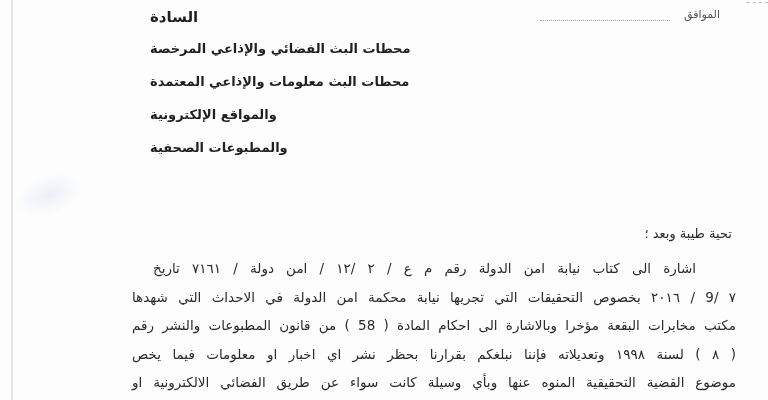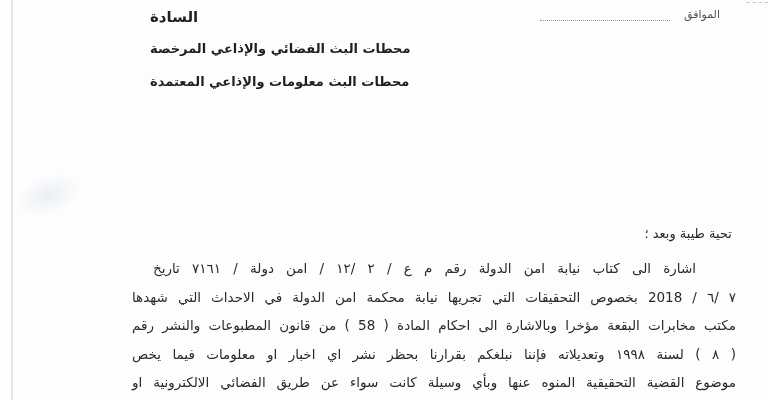--- a/index.html
+++ b/index.html
@@ -121,24 +121,26 @@
 
   <div class="date-line">
     <span>الموافق</span>
     <span class="date-dots"></span>
   </div>
 
   <div class="address">
     <div class="line first">السادة</div>
     <div class="line">محطات البث الفضائي والإذاعي المرخصة</div>
     <div class="line">محطات البث معلومات والإذاعي المعتمدة</div>
+    <div class="line">والمواقع الإلكترونية</div>
+    <div class="line">والمطبوعات الصحفية</div>
   </div>
 
   <div class="greeting">تحية طيبة وبعد ؛</div>
 
   <div class="body-text">
     <span class="para-line indent">اشارة الى كتاب نيابة امن الدولة رقم م ع / ٢ /١٢ / امن دولة / ٧١٦١ تاريخ</span>
-    <span class="para-line">٧ /٦ / 2018 بخصوص التحقيقات التي تجريها نيابة محكمة امن الدولة في الاحداث التي شهدها</span>
+    <span class="para-line">٧ /9 / ٢٠١٦ بخصوص التحقيقات التي تجريها نيابة محكمة امن الدولة في الاحداث التي شهدها</span>
     <span class="para-line">مكتب مخابرات البقعة مؤخرا وبالاشارة الى احكام المادة ( 58 ) من قانون المطبوعات والنشر رقم</span>
     <span class="para-line">( ٨ ) لسنة ١٩٩٨ وتعديلاته فإننا نبلغكم بقرارنا بحظر نشر اي اخبار او معلومات فيما يخص</span>
     <span class="para-line">موضوع القضية التحقيقية المنوه عنها وبأي وسيلة كانت سواء عن طريق الفضائي الالكترونية او</span>
   </div>
 </div>
 
 </body></html>

